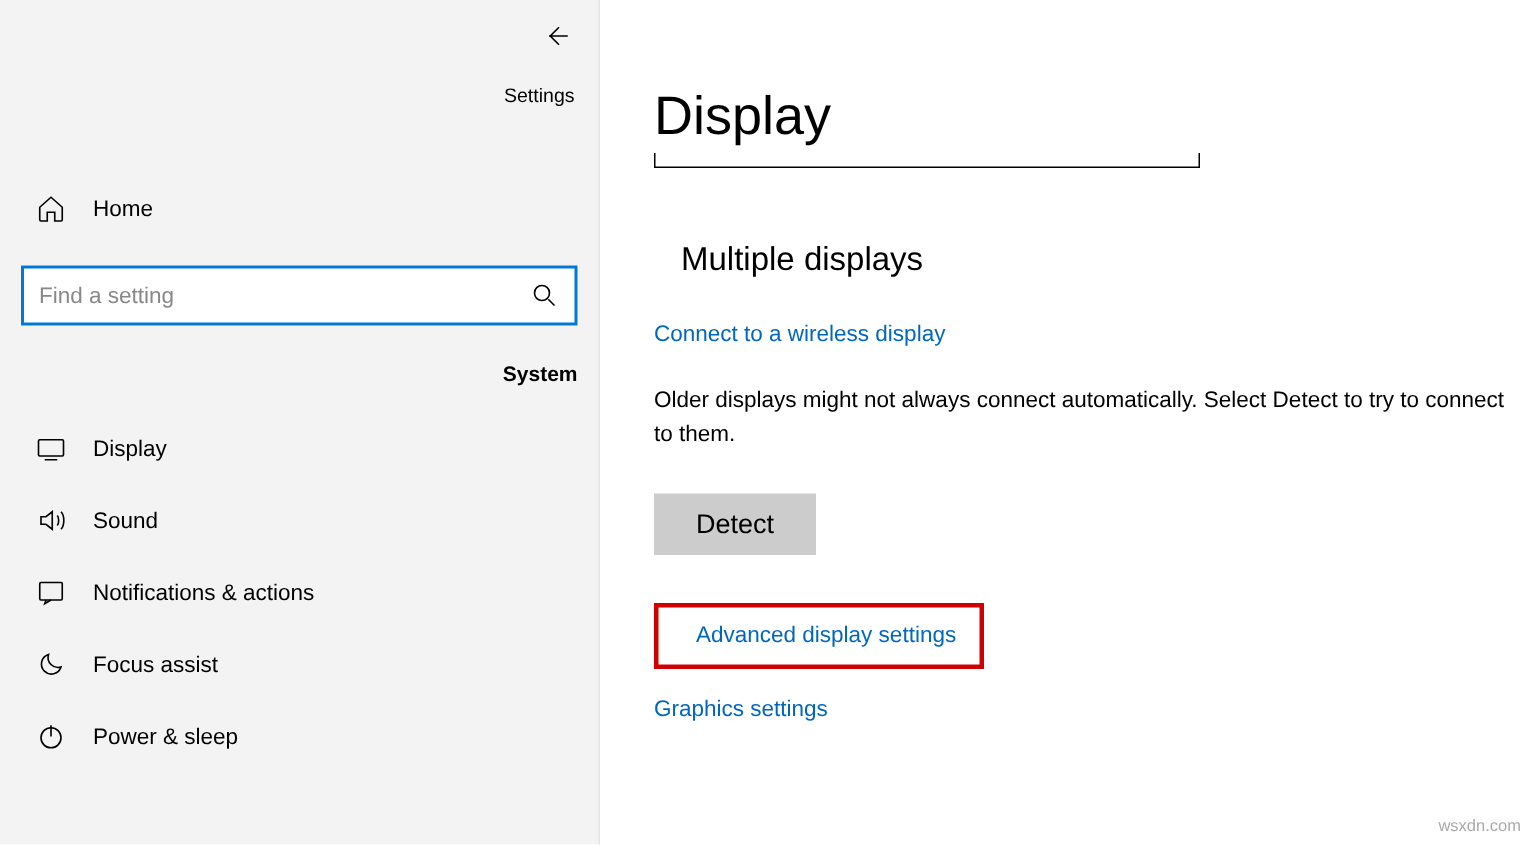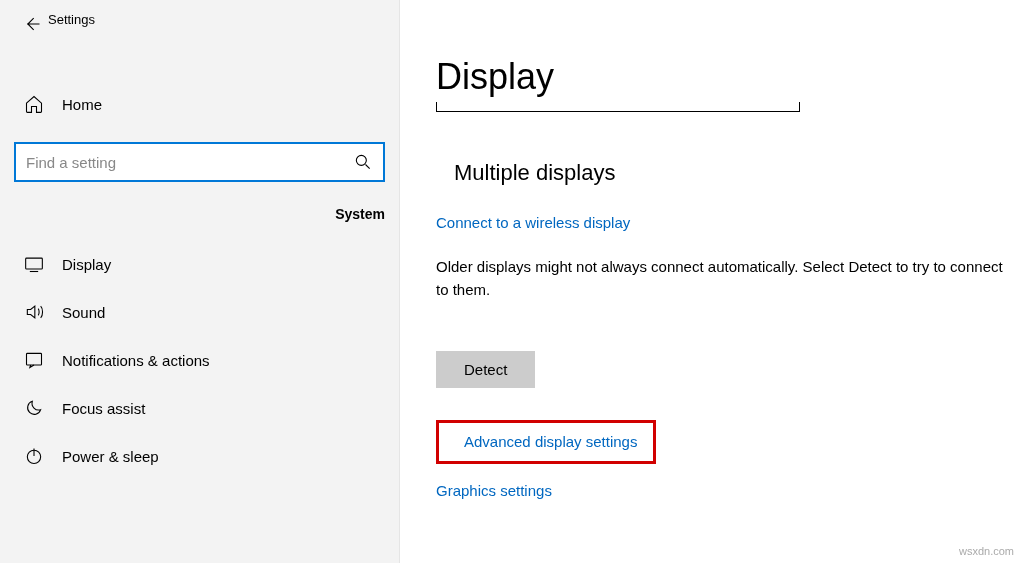--- a/index.html
+++ b/index.html
@@ -1,19 +1,19 @@
 <!DOCTYPE html>
 <html><head>
   <meta charset="utf-8">
   <style>
     * { margin: 0; padding: 0; box-sizing: border-box; font-family: "Segoe UI", Arial, sans-serif; }
     body { width: 1024px; height: 563px; background: #fff; display: flex; overflow: hidden; position: relative; }
     
     .sidebar { width: 400px; height: 100%; background: #f3f3f3; padding-top: 8px; border-right: 1px solid #e5e5e5; }
-    .header-row { display: flex; align-items: flex-start; gap: 4px; padding: 4px 16px 16px 20px; }
+    .header-row { display: flex; align-items: flex-end; gap: 20px; padding: 4px 16px 16px 20px; flex-direction: column; }
     .back-btn { width: 24px; height: 24px; display: flex; align-items: center; justify-content: center; cursor: pointer; background: none; border: none; }
     .header-title { font-size: 13px; font-weight: 400; }
     
     .nav-home { display: flex; align-items: center; gap: 18px; padding: 12px 24px; margin-top: 30px; cursor: pointer; }
     .nav-home span.lbl { font-size: 15px; }
     
     .search-box { margin: 16px 14px 24px 14px; border: 2px solid #0078d7; display: flex; align-items: center; padding: 8px 10px; background: #fff; cursor: text; }
     .search-box .ph { color: #888; font-size: 15px; flex: 1; }
     .search-ico { color: #888; }
     
@@ -22,21 +22,21 @@
     .nav-item { display: flex; align-items: center; gap: 18px; padding: 14px 24px; cursor: pointer; }
     .nav-item span.lbl { font-size: 15px; }
     
     .content { flex: 1; padding: 56px 0 0 36px; }
     .page-title { font-size: 36px; font-weight: 400; margin-bottom: 4px; }
     .title-underline { width: 364px; height: 10px; border-left: 1px solid #000; border-right: 1px solid #000; border-bottom: 1px solid #000; margin-bottom: 48px; }
     
     .section-head { font-size: 22px; font-weight: 400; margin-bottom: 28px; margin-left: 18px; }
     .link { color: #0067c0; font-size: 15px; cursor: pointer; display: inline-block; }
     .desc { font-size: 15px; color: #000; margin-top: 24px; margin-bottom: 28px; line-height: 1.5; max-width: 570px; }
-    .detect-btn { background: #ccc; border: none; padding: 10px 28px; font-size: 15px; cursor: pointer; margin-bottom: 32px; margin-top: 22px; }
+    .detect-btn { background: #ccc; border: none; padding: 10px 28px; font-size: 18px; cursor: pointer; margin-bottom: 32px; }
     
     .highlight-box { border: 3px solid #d10000; display: inline-block; padding: 10px 16px 10px 25px; margin-bottom: 18px; }
     .highlight-box .link { font-size: 15px; }
     
     .g-link { margin-top: 0; }
     
     .watermark { position: absolute; bottom: 6px; right: 10px; font-size: 11px; color: #aaa; }
     
     .ico { width: 20px; height: 20px; display: inline-flex; align-items: center; justify-content: center; }
     svg { stroke: #000; fill: none; stroke-width: 1.3; }

